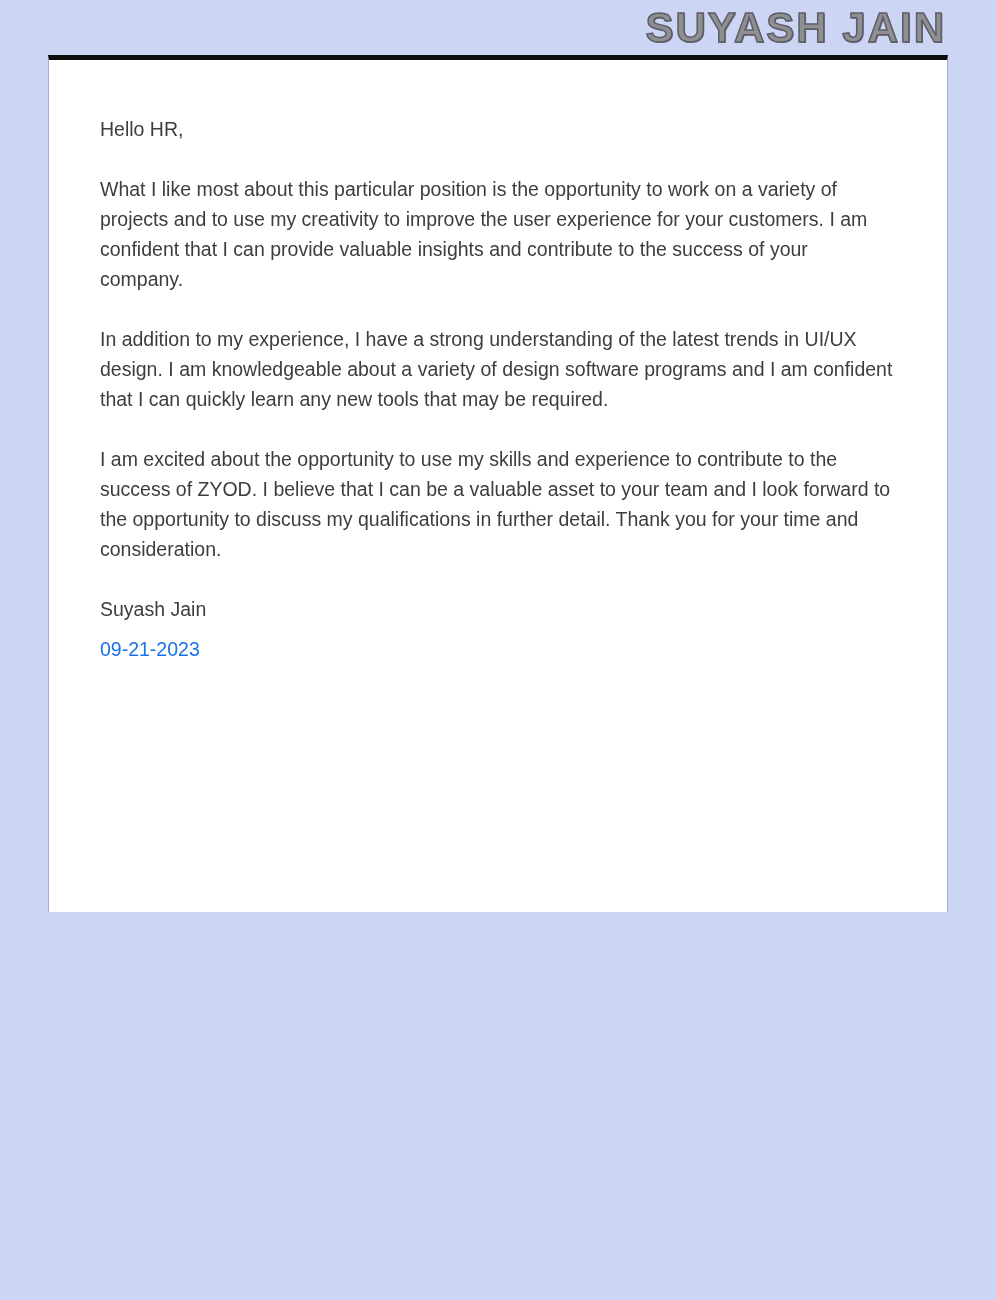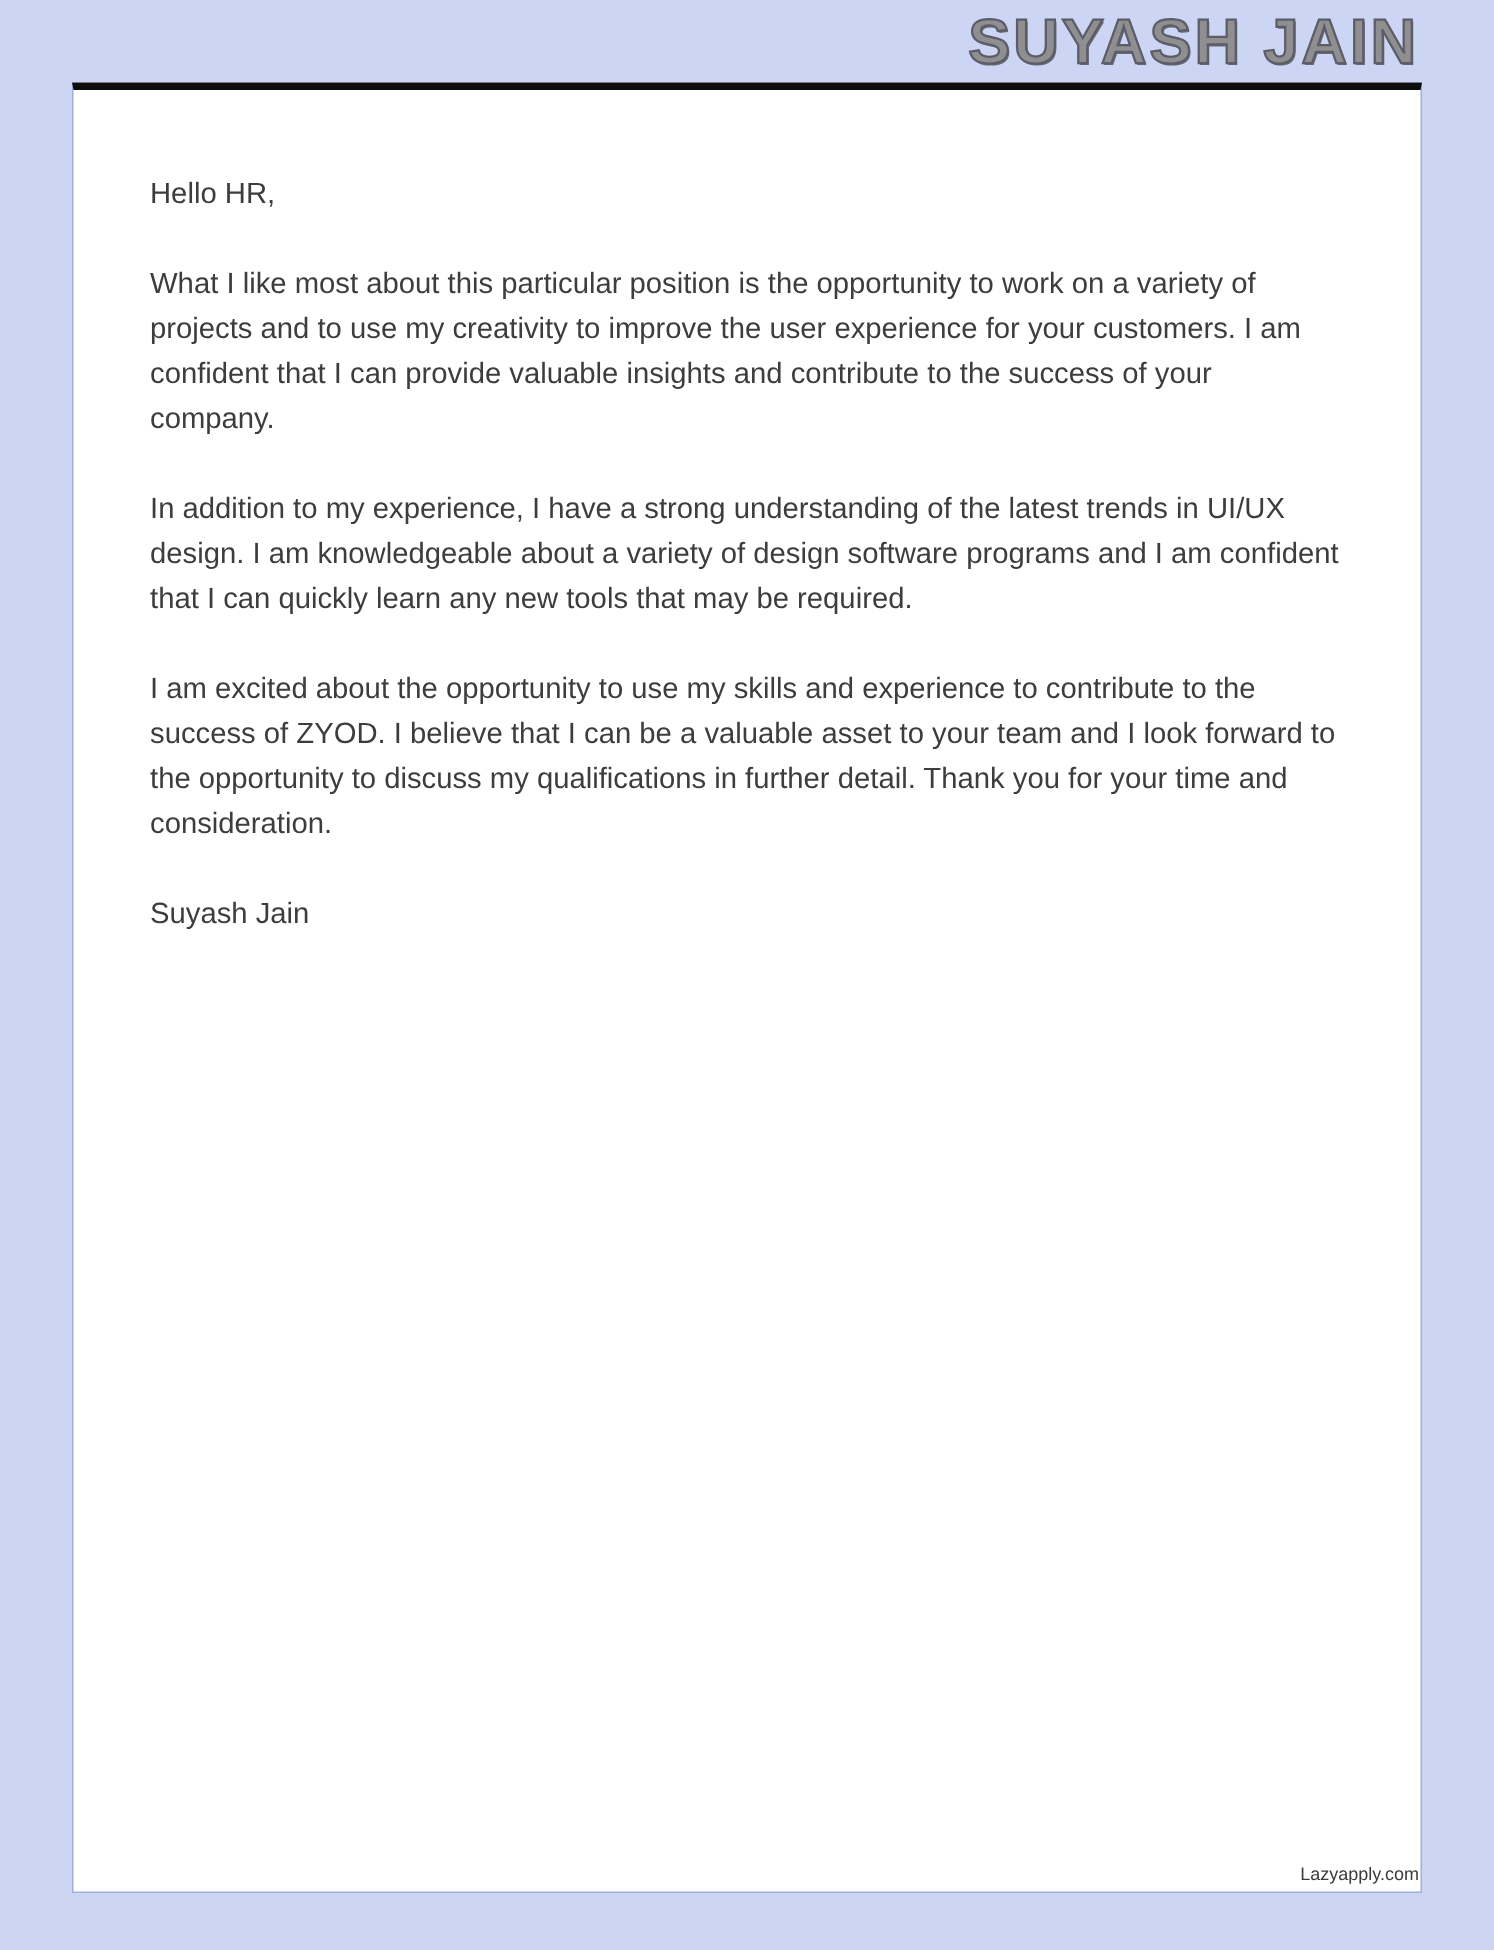--- a/index.html
+++ b/index.html
@@ -6,21 +6,21 @@
     margin: 0;
     padding: 0;
   }
   body {
     background: #ccd6f4;
     font-family: "Liberation Sans", sans-serif;
   }
   .canvas {
     position: relative;
     width: 996px;
-    height: 1300px;
+    height: 912px;
     background: #ccd6f4;
     overflow: hidden;
   }
   .header-name {
     position: absolute;
     top: 4px;
     right: 50px;
     font-size: 42px;
     font-weight: 700;
     letter-spacing: 2px;
@@ -78,19 +78,20 @@
 
       <p>What I like most about this particular position is the opportunity to work on a variety of projects and to use my creativity to improve the user experience for your customers. I am confident that I can provide valuable insights and contribute to the success of your company.</p>
 
       <p>In addition to my experience, I have a strong understanding of the latest trends in UI/UX design. I am knowledgeable about a variety of design software programs and I am confident that I can quickly learn any new tools that may be required.</p>
 
       <p>I am excited about the opportunity to use my skills and experience to contribute to the success of ZYOD. I believe that I can be a valuable asset to your team and I look forward to the opportunity to discuss my qualifications in further detail. Thank you for your time and consideration.</p>
 
 
       <p class="signature">Suyash Jain</p>
 
+      <p class="date">09-21-2023</p>
     </div>
 
     <div class="watermark">Lazyapply.com</div>
 
   </div>
 
 </div>
 
 </body></html>

